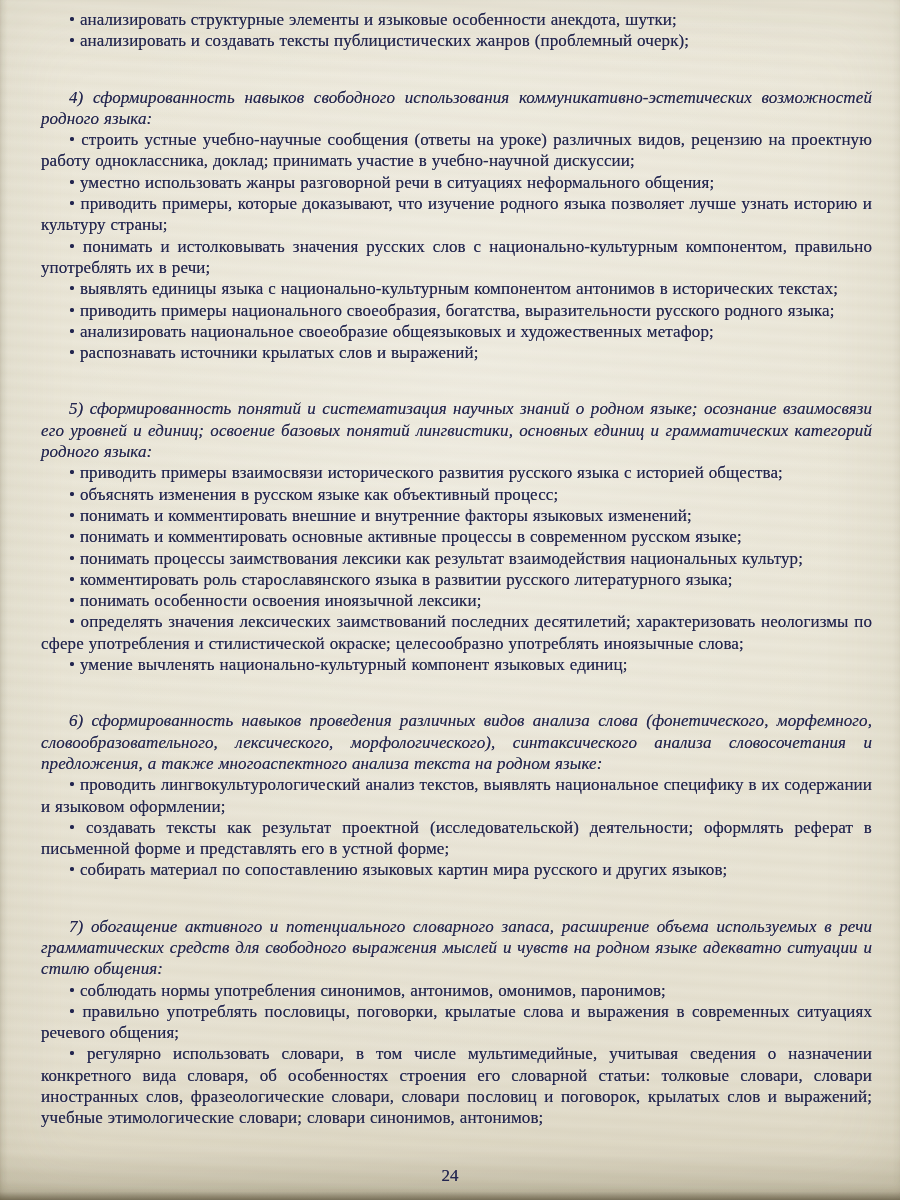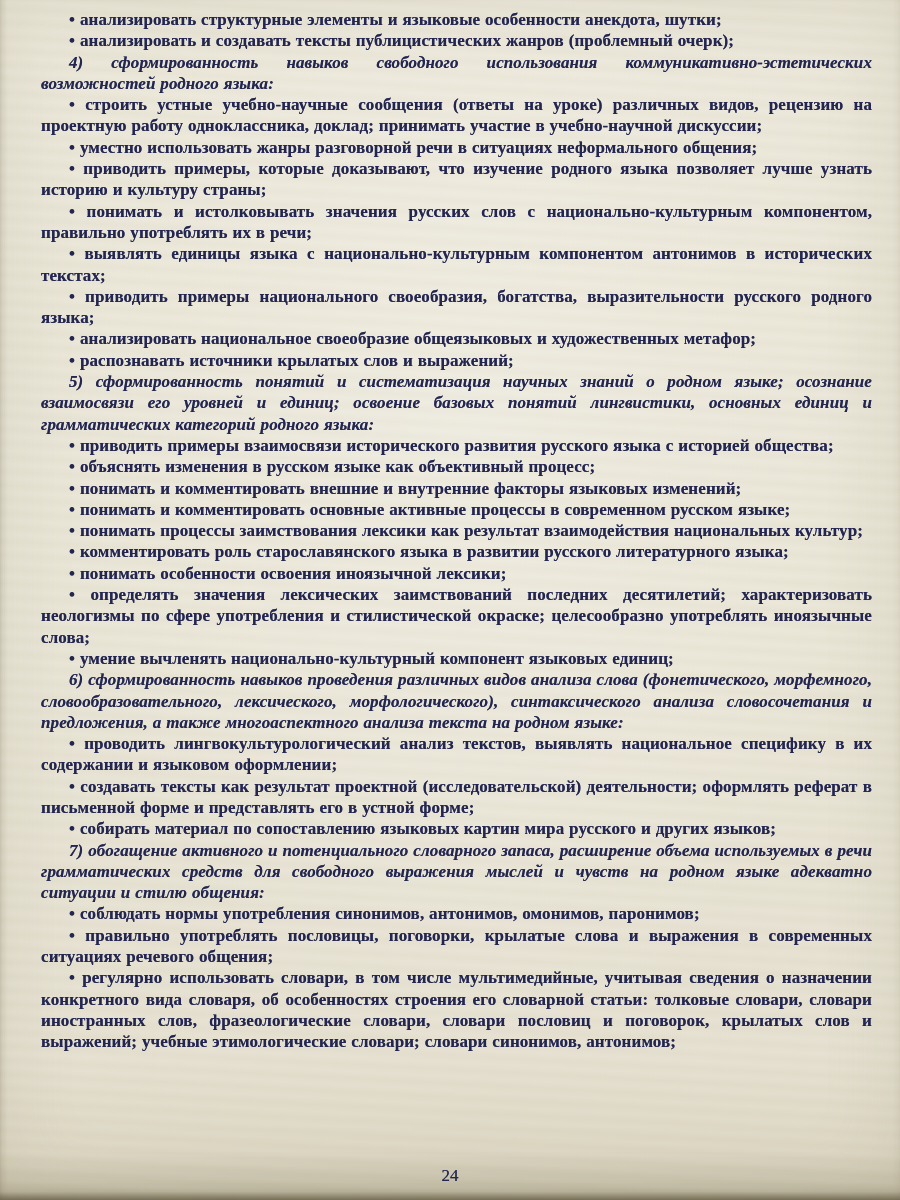--- a/index.html
+++ b/index.html
@@ -22,36 +22,36 @@
       inset 0 0 80px rgba(130,118,86,0.14),
       inset 6px 0 10px -8px rgba(90,80,55,0.35);
     font-family: "Liberation Serif", "DejaVu Serif", serif;
     color: #232650;
   }
   .content {
     position: absolute;
     left: 41px;
     right: 28px;
     top: 9px;
-    font-weight: bold;
   }
   .para {
     margin: 0;
     font-size: 17px;
     line-height: 21.3px;
     text-align: justify;
     text-indent: 28px;
     letter-spacing: 0.1px;
     word-spacing: 0.5px;
     text-shadow: 0 0 0.5px rgba(35,38,80,0.65);
     hyphens: auto;
     -webkit-hyphens: auto;
   }
   .para.italic {
     font-style: italic;
+    margin-top: 35px;
   }
   .page-num {
     position: absolute;
     left: 0;
     right: 0;
     bottom: 14px;
     text-align: center;
     font-size: 17px;
     color: #232650;
     text-shadow: 0 0 0.5px rgba(35,38,80,0.65);

